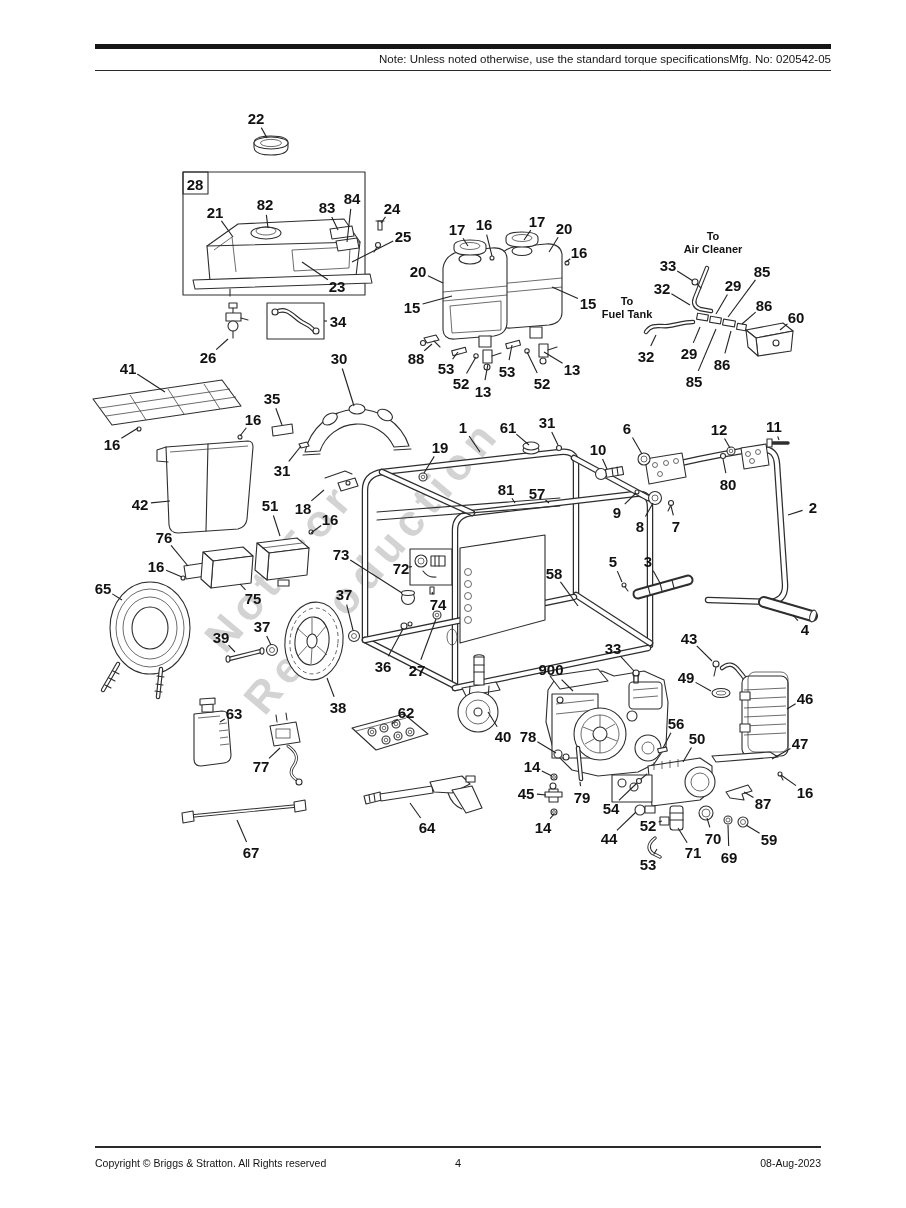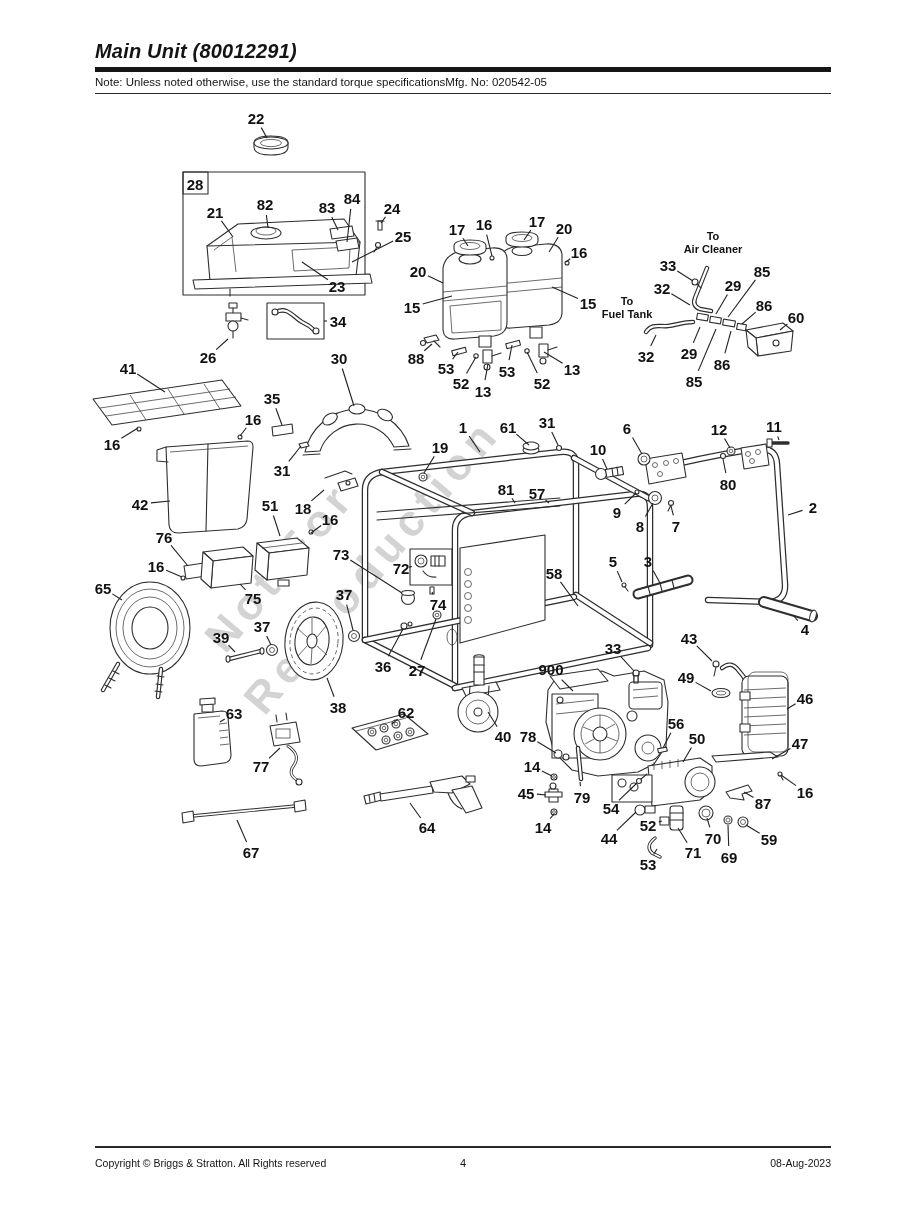--- a/index.html
+++ b/index.html
@@ -2,24 +2,24 @@
 <html><head>
 <meta charset="utf-8">
 <style>
   html,body{margin:0;padding:0;background:#e8e8e8;}
   .page{position:relative;width:906px;height:1208px;background:#ffffff;margin:0 auto;
         font-family:"Liberation Sans",sans-serif;color:#141414;overflow:hidden;}
   
   .hdr{position:absolute;left:95px;right:75px;top:40px;}
   .hdr h1{margin:0;font-size:20px;font-style:italic;font-weight:bold;letter-spacing:.2px;}
   .rule-thick{height:5px;background:#161616;margin-top:4px;}
-  .subhead{display:flex;justify-content:flex-start;font-size:11.5px;margin-top:4px;padding-bottom:3px;}
+  .subhead{display:flex;justify-content:flex-end;font-size:11.5px;margin-top:4px;padding-bottom:3px;}
   .rule-hair{height:1px;background:#2a2a2a;margin-top:2px;}
   
-  .ftr{position:absolute;left:95px;right:75px;top:1146px;text-decoration:underline;}
+  .ftr{position:absolute;left:95px;right:85px;top:1146px;text-decoration:underline;}
   .ftr .rule{height:2px;background:#2a2a2a;}
   .ftr .row{position:relative;margin-top:9px;font-size:10.5px;}
   .ftr .c-left{position:absolute;left:0;}
   .ftr .c-mid{position:absolute;left:0;right:0;text-align:center;font-size:11px;}
   .ftr .c-right{position:absolute;right:0;text-align:right;}
   
   svg.art{position:absolute;left:0;top:0;}
   .ln{stroke:#2e2e2e;stroke-width:1.1;fill:none;stroke-linejoin:round;stroke-linecap:round;}
   .fl{stroke:#2e2e2e;stroke-width:1.1;fill:#ffffff;stroke-linejoin:round;}
   .thin{stroke:#2e2e2e;stroke-width:.7;fill:none;}
@@ -709,21 +709,20 @@
         <line x1="397.64817737398175" y1="719.1587051080156" x2="392" y2="724" class="leader"></line>
         <text x="406" y="717.5" class="callout">62</text>
         <line x1="420.64180925141625" y1="818.0237307078818" x2="410" y2="803" class="leader"></line>
         <text x="427" y="832.5" class="callout">64</text>
         <line x1="246.59099282578322" y1="841.9222693160759" x2="237" y2="820" class="leader"></line>
         <text x="251" y="857.5" class="callout">67</text>
       </g>
   </svg>
 
   <header class="hdr">
-    <h1>Main Unit (80012291)</h1>
     <div class="rule-thick"></div>
     <div class="subhead">
       <span>Note: Unless noted otherwise, use the standard torque specifications</span>
       <span>Mfg. No: 020542-05</span>
     </div>
     <div class="rule-hair"></div>
   </header>
 
   <footer class="ftr">
     <div class="rule"></div>

